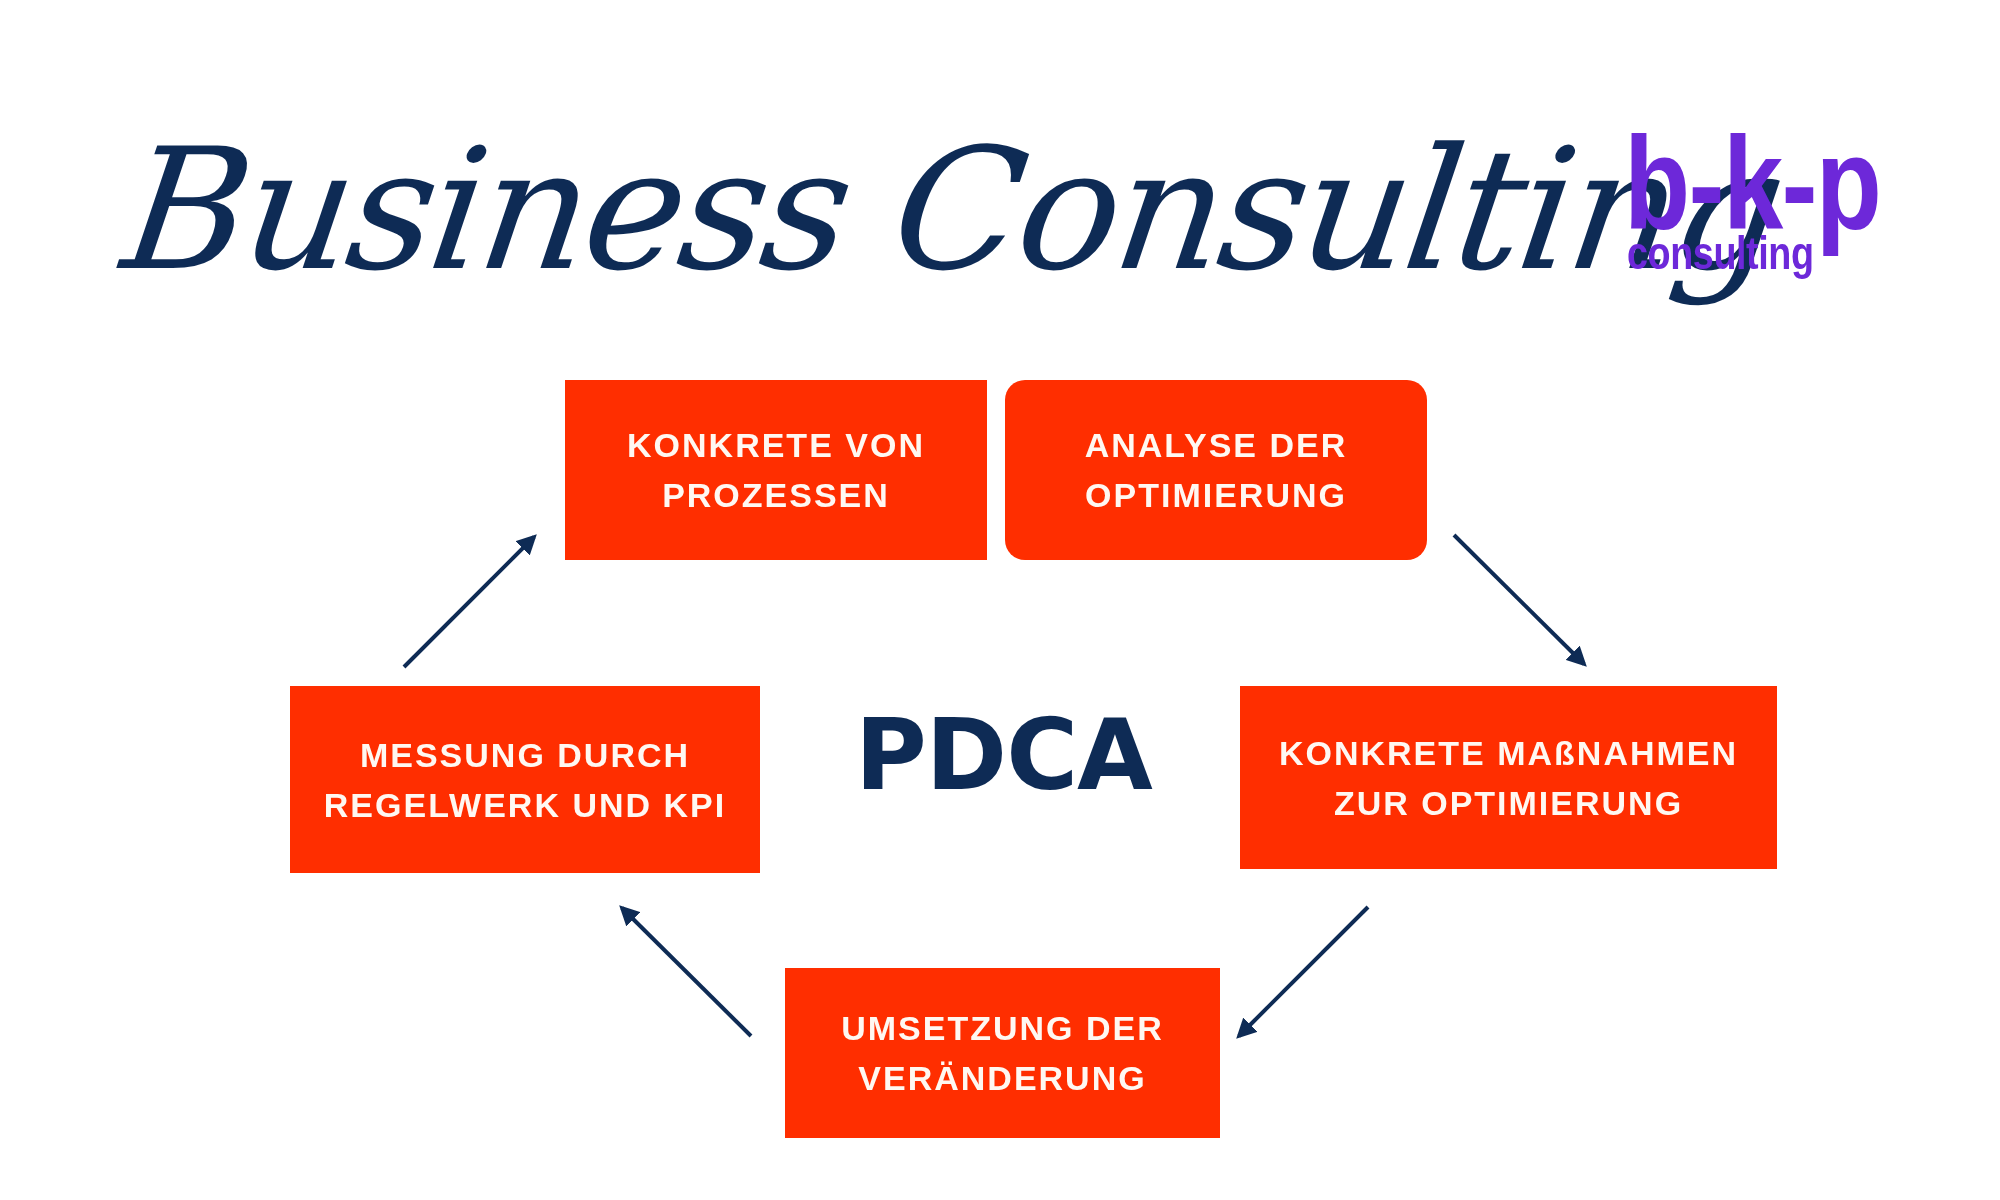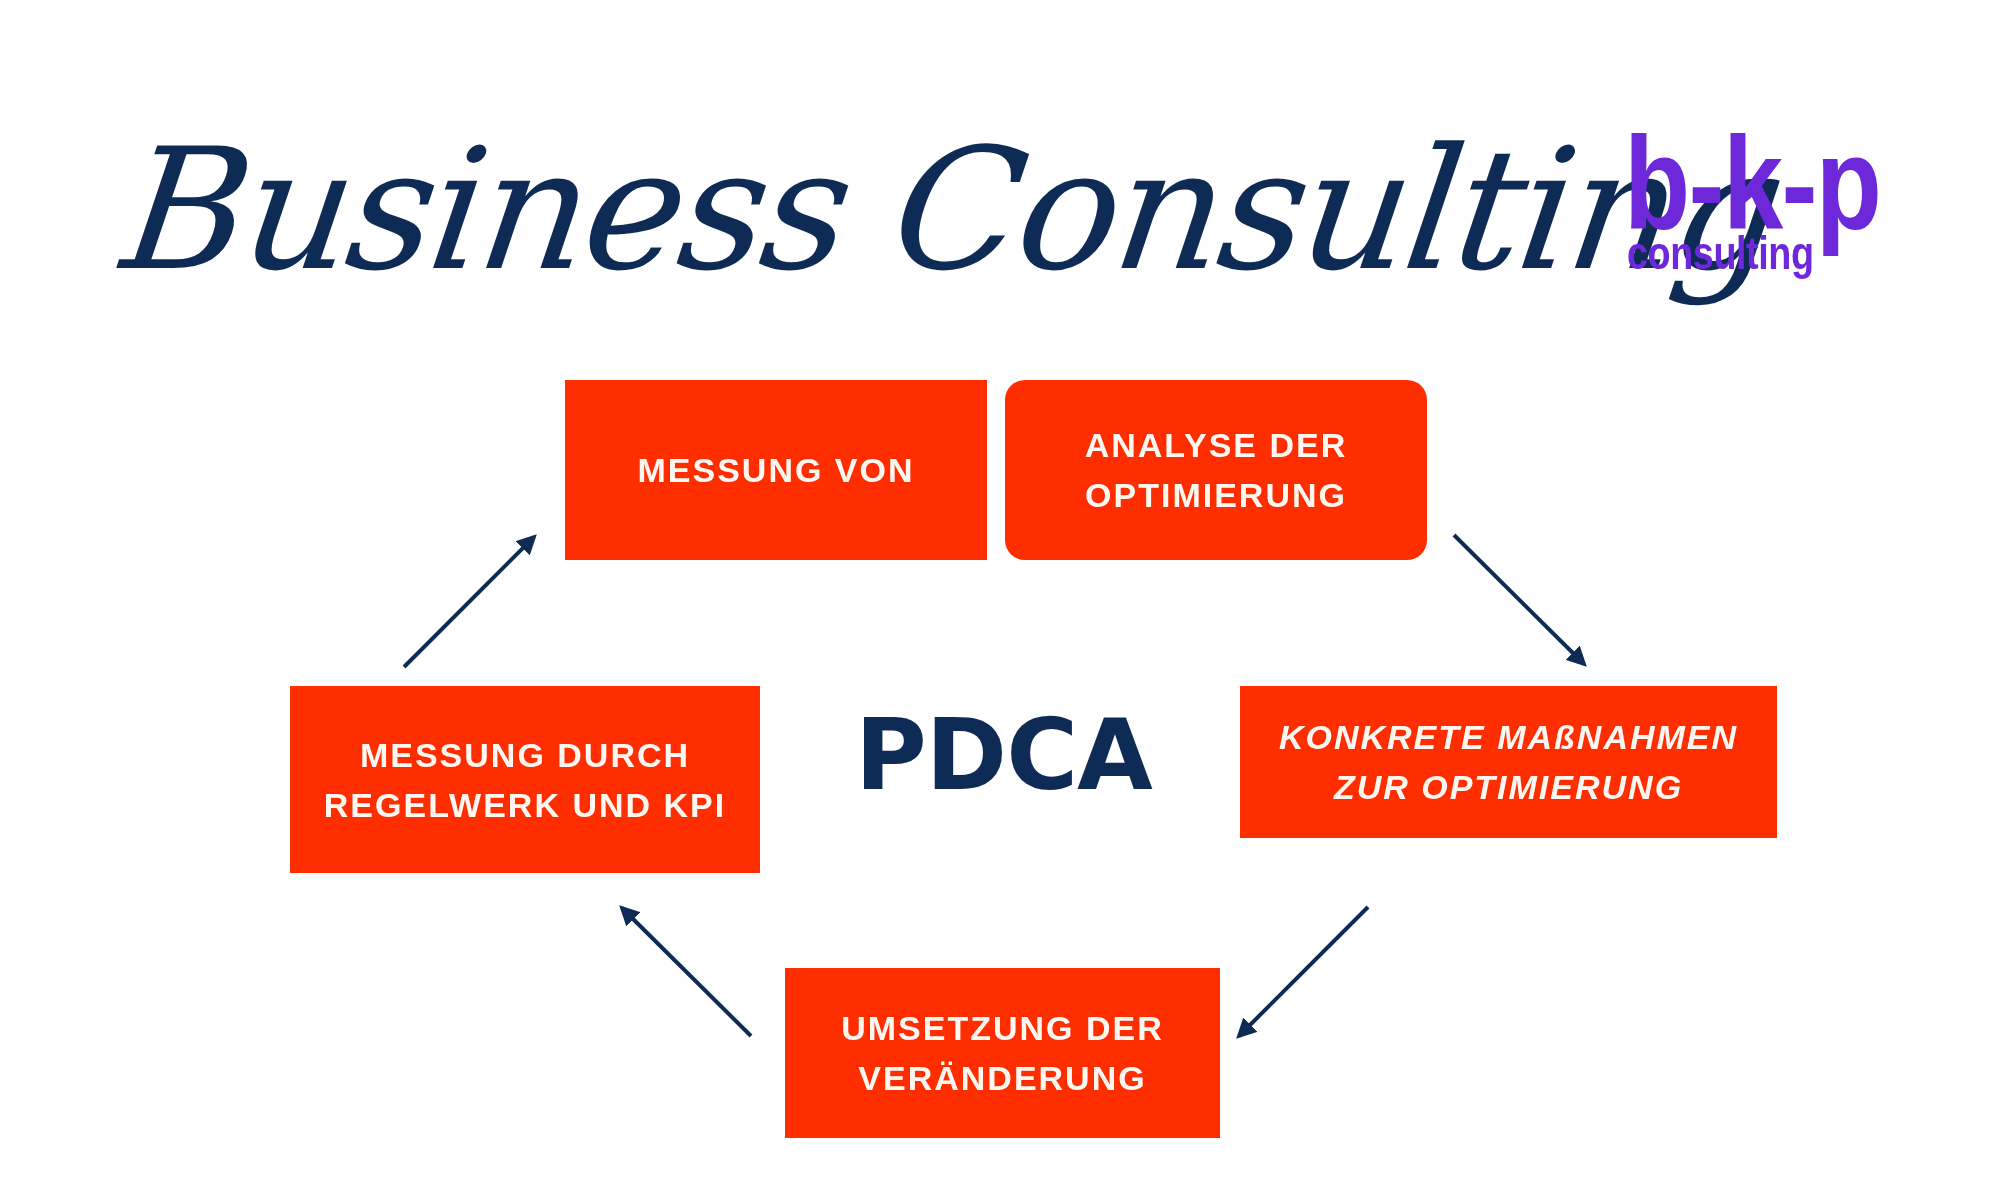--- a/index.html
+++ b/index.html
@@ -40,29 +40,30 @@
 <body>
 
 <div class="title">Business Consulting</div>
 
 <div class="logo">
   <div class="logo-main">b-k-p</div>
   <div class="logo-sub">consulting</div>
 </div>
 
 <div class="box" style="left:565px; top:380px; width:422px; height:180px;">
-  <span>MESSUNG VON</span>
+  <span>KONKRETE VON</span>
+  <span>PROZESSEN</span>
 </div>
 
 <div class="box" style="left:1005px; top:380px; width:422px; height:180px;border-radius:20px;">
   <span>ANALYSE DER</span>
   <span>OPTIMIERUNG</span>
 </div>
 
-<div class="box" style="left:1240px; top:686px; width:537px; height:152px;font-style:italic;">
+<div class="box" style="left:1240px; top:686px; width:537px; height:183px;">
   <span>KONKRETE MAßNAHMEN</span>
   <span>ZUR OPTIMIERUNG</span>
 </div>
 
 <div class="box" style="left:785px; top:968px; width:435px; height:170px;text-align:right;">
   <span>UMSETZUNG DER</span>
   <span>VERÄNDERUNG</span>
 </div>
 
 <div class="box" style="left:290px; top:686px; width:470px; height:187px;">

